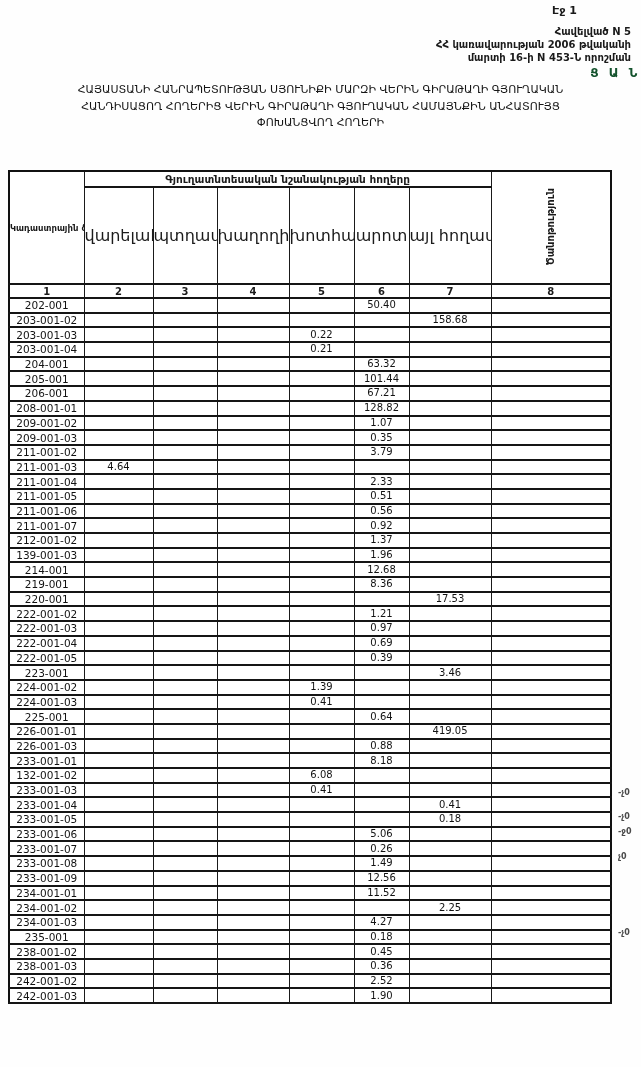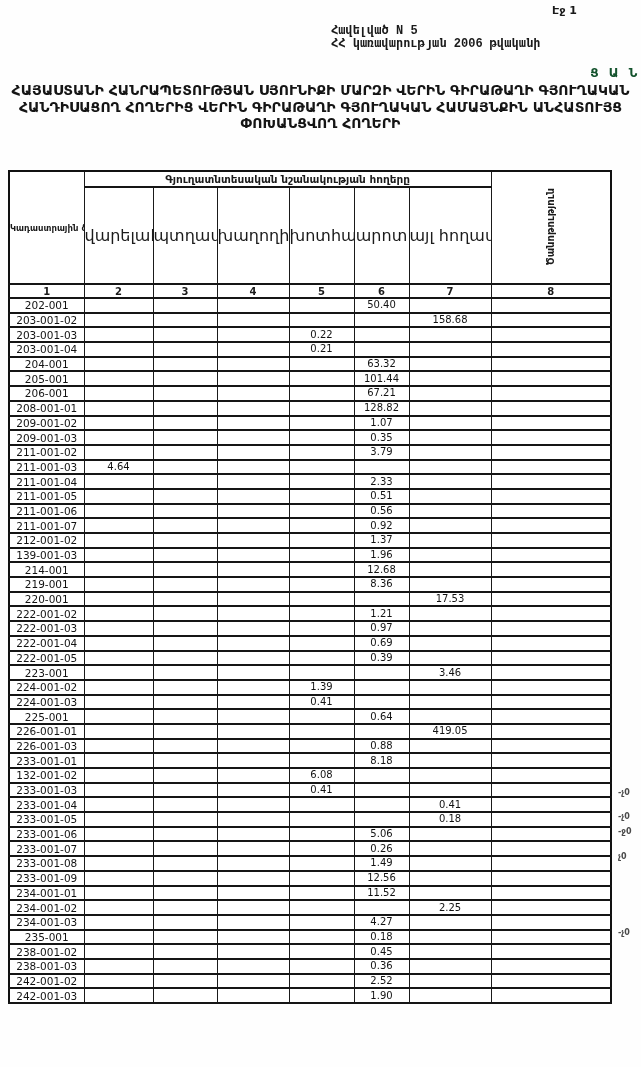--- a/index.html
+++ b/index.html
@@ -11,29 +11,29 @@
     overflow:hidden;
   }
   .sheet{position:relative;width:641px;height:1067px;background:#fefefe;}
 
   .page-number{
     position:absolute;top:4px;left:552px;
     font-size:11px;font-weight:bold;color:#1a1a1a;
   }
   .appendix{
     position:absolute;top:25px;right:10px;width:300px;
-    text-align:left;font-size:12px;font-weight:bold;line-height:13px;color:#1a1a1a;font-family:Liberation Mono, monospace;
+    text-align:right;font-size:10px;font-weight:bold;line-height:13px;color:#1a1a1a;
   }
   .doc-title{
     position:absolute;top:66px;left:0;width:641px;
     text-align:right;font-size:12px;font-weight:bold;letter-spacing:3px;color:#14532d;padding-left:18px;
   }
   .doc-subtitle{
     position:absolute;top:82px;left:4px;width:633px;
-    text-align:center;font-size:14px;font-weight:bold;line-height:16.5px;color:#151515;
+    text-align:center;font-size:11px;font-weight:normal;line-height:16.5px;color:#151515;
   }
 
   table.land{
     position:absolute;left:8px;top:170px;
     border-collapse:collapse;table-layout:fixed;
     width:602px;
     background:#fff;
   }
   table.land,table.land th,table.land td{
     border:1px solid #1a1a1a;
@@ -81,20 +81,21 @@
 </head>
 <body>
 
 <div class="sheet">
 
   <div class="page-number">Էջ 1</div>
 
   <div class="appendix">
     <div>Հավելված N 5</div>
     <div>ՀՀ կառավարության 2006 թվականի</div>
+    <div>մարտի 16-ի N 453-Ն որոշման</div>
   </div>
 
   <div class="doc-title">Ց Ա Ն Կ</div>
 
   <div class="doc-subtitle">
     <div>ՀԱՅԱՍՏԱՆԻ ՀԱՆՐԱՊԵՏՈՒԹՅԱՆ ՍՅՈՒՆԻՔԻ ՄԱՐԶԻ ՎԵՐԻՆ ԳԻՐԱԹԱՂԻ ԳՅՈՒՂԱԿԱՆ</div>
     <div>ՀԱՆԴԻՍԱՑՈՂ ՀՈՂԵՐԻՑ ՎԵՐԻՆ ԳԻՐԱԹԱՂԻ ԳՅՈՒՂԱԿԱՆ ՀԱՄԱՅՆՔԻՆ ԱՆՀԱՏՈՒՅՑ</div>
     <div>ՓՈԽԱՆՑՎՈՂ ՀՈՂԵՐԻ</div>
   </div>
 

